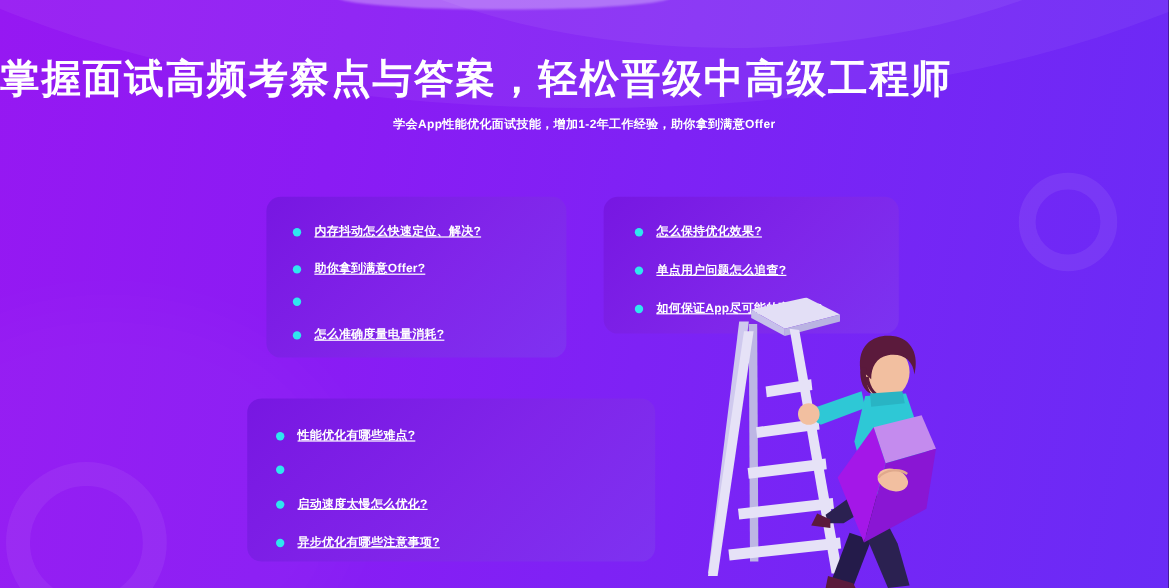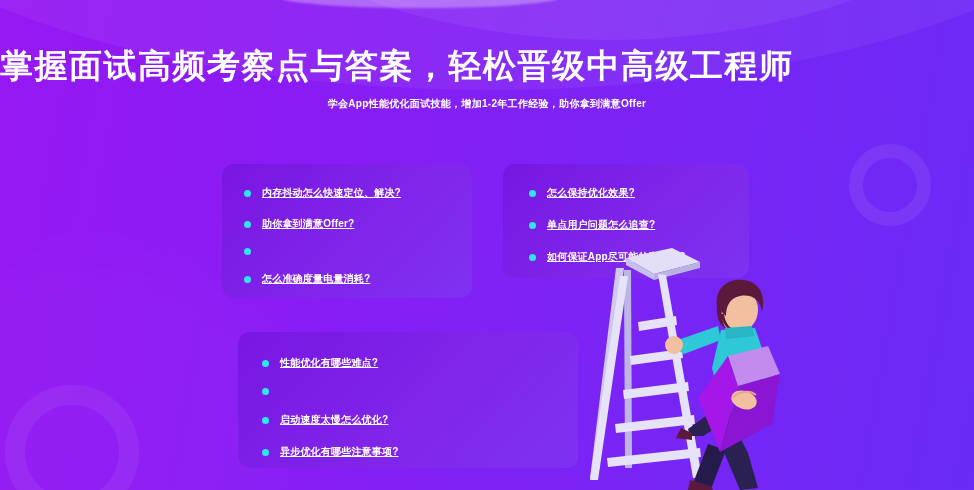--- a/index.html
+++ b/index.html
@@ -103,21 +103,21 @@
 
   
   .card {
     position: absolute;
     border-radius: 12px;
     background: linear-gradient(135deg, rgba(118,22,224,0.92) 0%, rgba(128,38,232,0.86) 55%, rgba(126,54,240,0.80) 100%);
     box-sizing: border-box;
   }
   #card-memory   { left: 222px; top: 164px; width: 250px; height: 134px; }
   #card-quality  { left: 503px; top: 164px; width: 246px; height: 114px; }
-  #card-perf     { left: 238px; top: 332px; width: 340px; height: 136px; }
+  #card-perf     { left: 206px; top: 332px; width: 340px; height: 136px; }
 
   .card ul {
     list-style: none;
     margin: 0;
     padding: 0;
   }
   #card-memory ul  { padding: 22px 0 0 22px; }
   #card-quality ul { padding: 22px 0 0 26px; }
   #card-perf ul    { padding: 24px 0 0 24px; }
 

